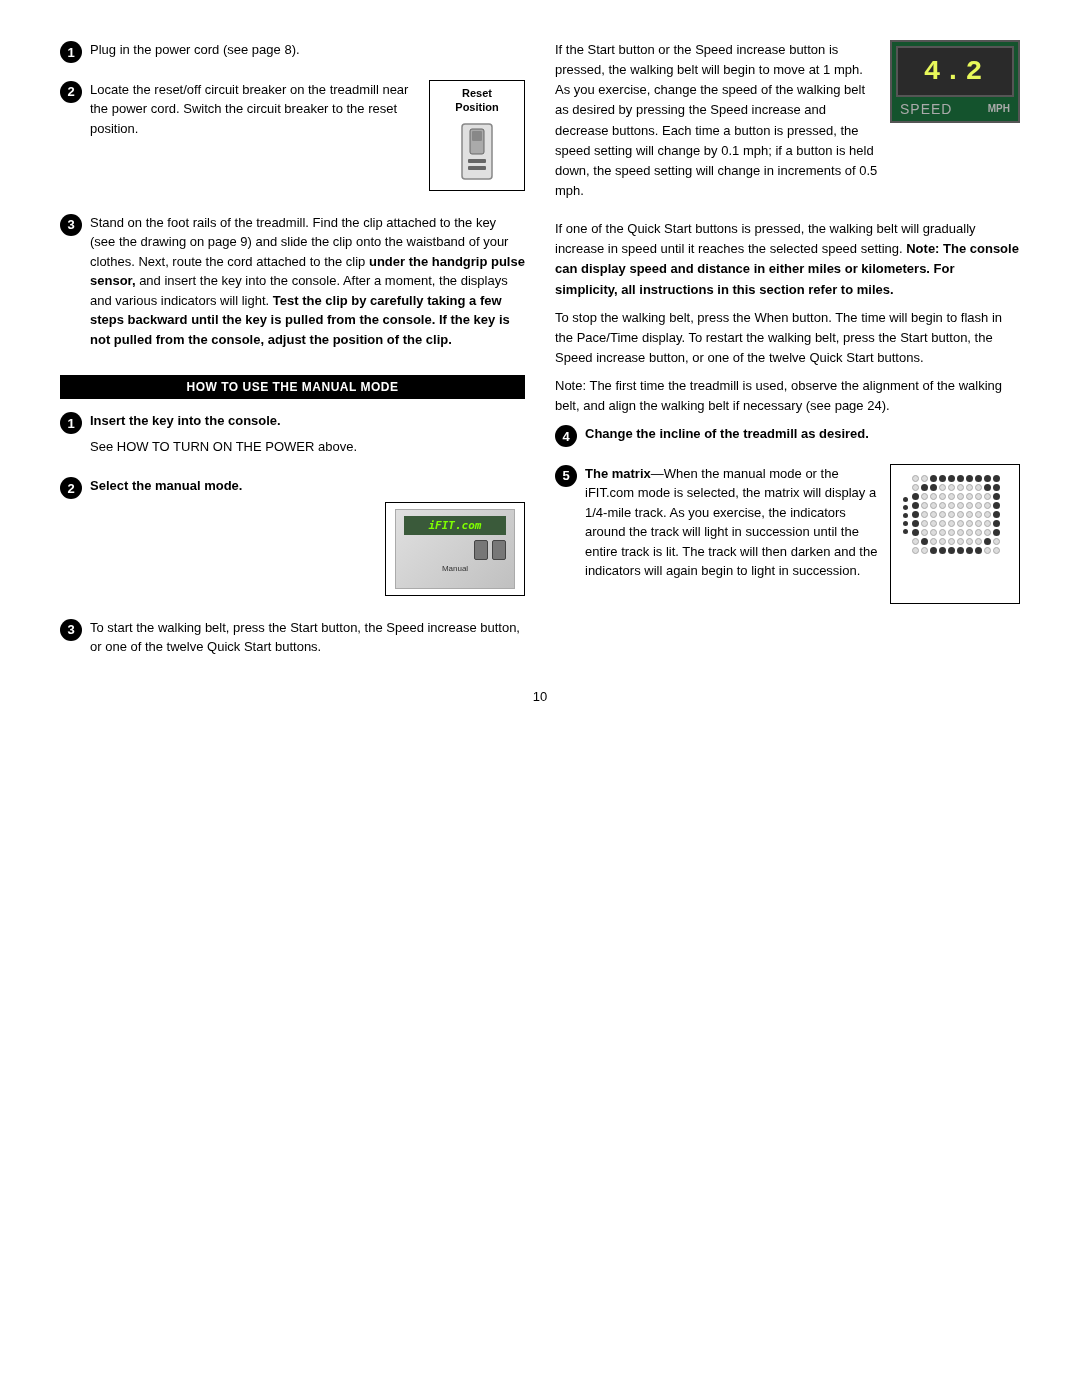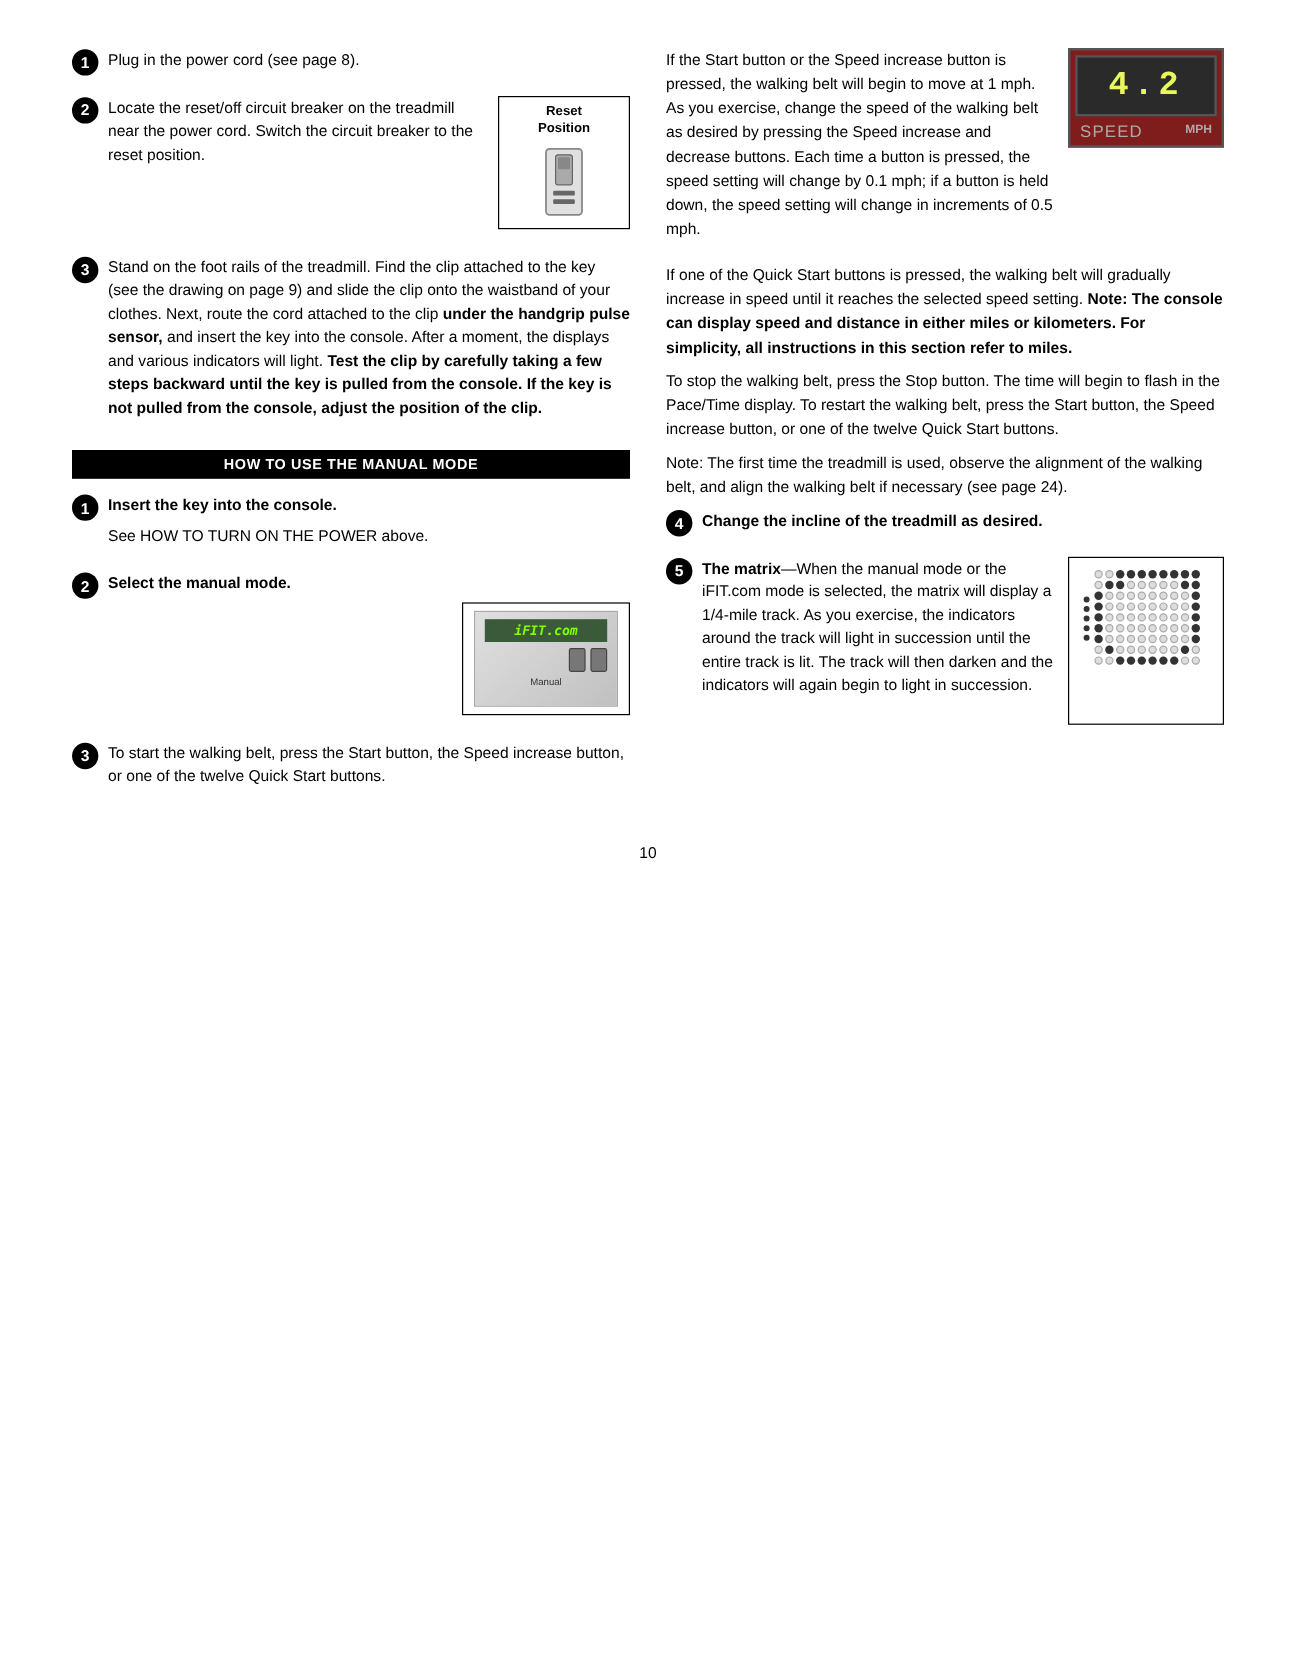--- a/index.html
+++ b/index.html
@@ -70,21 +70,21 @@
     .inline-figure {
       float: right;
       margin: 0 0 8px 12px;
       border: 1.5px solid #000;
       padding: 6px 8px;
       text-align: center;
       font-size: 11px;
       background: #fff;
     }
     .reset-figure {
-      width: 110px;
+      width: 96px;
       min-height: 80px;
     }
     .manual-figure {
       width: 140px;
       min-height: 90px;
     }
     .incline-figure {
       width: 130px;
       min-height: 70px;
     }
@@ -173,21 +173,21 @@
       font-size: 13px;
     }
     strong { font-weight: bold; }
 
     .section-gap { margin-bottom: 20px; }
     .clearfix::after { content: ''; display: table; clear: both; }
 
     .page-number {
       text-align: center;
       font-size: 13px;
-      margin-top: 26px;
+      margin-top: 12px;
     }
   </style>
 </head>
 <body>
 
 <div class="page-layout">
 
   <div class="left-col">
 
 
@@ -269,33 +269,33 @@
     </div>
   </div>
 
   <div class="right-col">
 
     <div style="display:flex;align-items:flex-start;gap:10px;margin-bottom:10px;">
       <div style="flex:1;">
         <p>If the Start button or the Speed increase button is pressed, the walking belt will begin to move at 1 mph. As you exercise, change the speed of the walking belt as desired by pressing the Speed increase and decrease buttons. Each time a button is pressed, the speed setting will change by 0.1 mph; if a button is held down, the speed setting will change in increments of 0.5 mph.</p>
       </div>
       <div style="flex-shrink:0;width:130px;">
-        <div style="border:2px solid #555;padding:4px;background:#7f1d1d;">
+        <div style="border:2px solid #555;padding:4px;background:#14532d;">
           <div class="lcd-display">4.2</div>
           <div style="display:flex;justify-content:space-between;align-items:center;padding:0 4px;">
             <div class="lcd-label" style="color:#aaa;font-size:14px;">SPEED</div>
             <div class="lcd-sublabel" style="color:#aaa;font-weight:bold;font-size:10px;">MPH</div>
           </div>
         </div>
       </div>
     </div>
 
     <p><span>If one of the Quick Start buttons is pressed, the walking belt will gradually increase in speed until it reaches the selected speed setting. </span><strong>Note: The console can display speed and distance in either miles or kilometers. For simplicity, all instructions in this section refer to miles.</strong></p>
 
-    <p>To stop the walking belt, press the Stop button. The time will begin to flash in the Pace/Time display. To restart the walking belt, press the Start button, the Speed increase button, or one of the twelve Quick Start buttons.</p>
+    <p>To stop the walking belt, press the When button. The time will begin to flash in the Pace/Time display. To restart the walking belt, press the Start button, the Speed increase button, or one of the twelve Quick Start buttons.</p>
 
     <p>Note: The first time the treadmill is used, observe the alignment of the walking belt, and align the walking belt if necessary (see page 24).</p>
 
     <div class="step">
       <div class="step-number">4</div>
       <div class="step-content clearfix">
         <p class="step-title">Change the incline of the treadmill as desired.</p>
 
       </div>
     </div>

